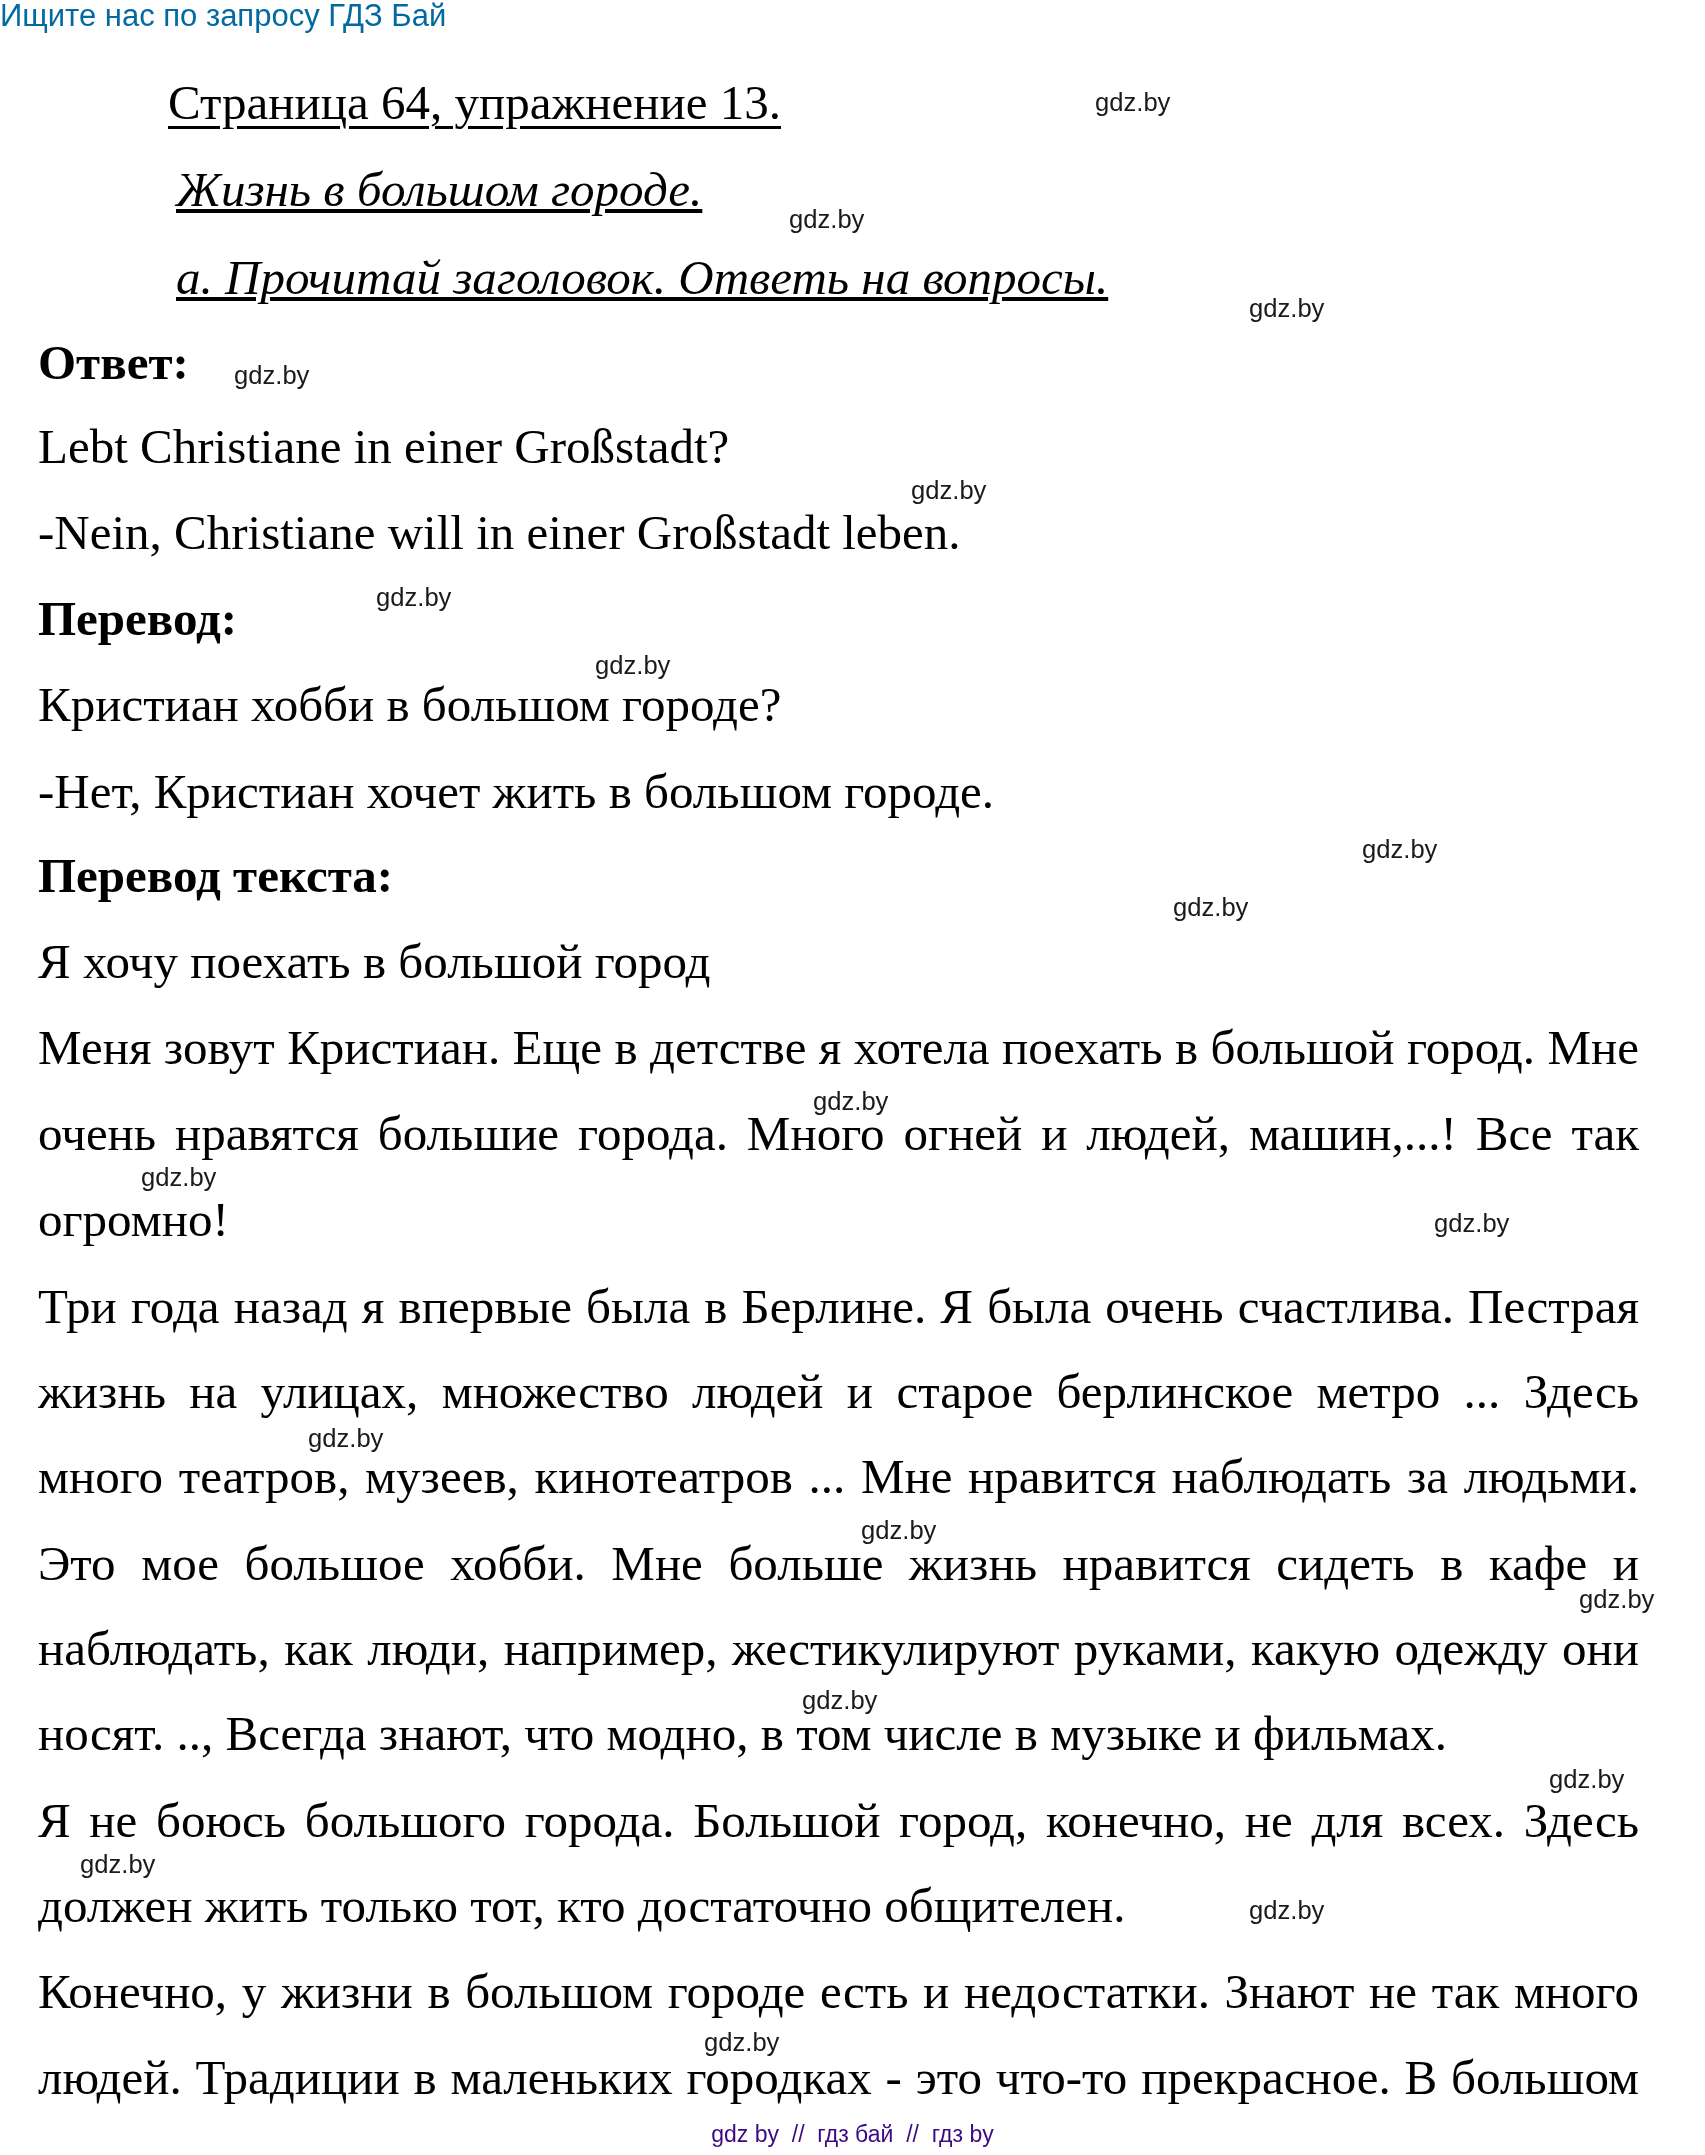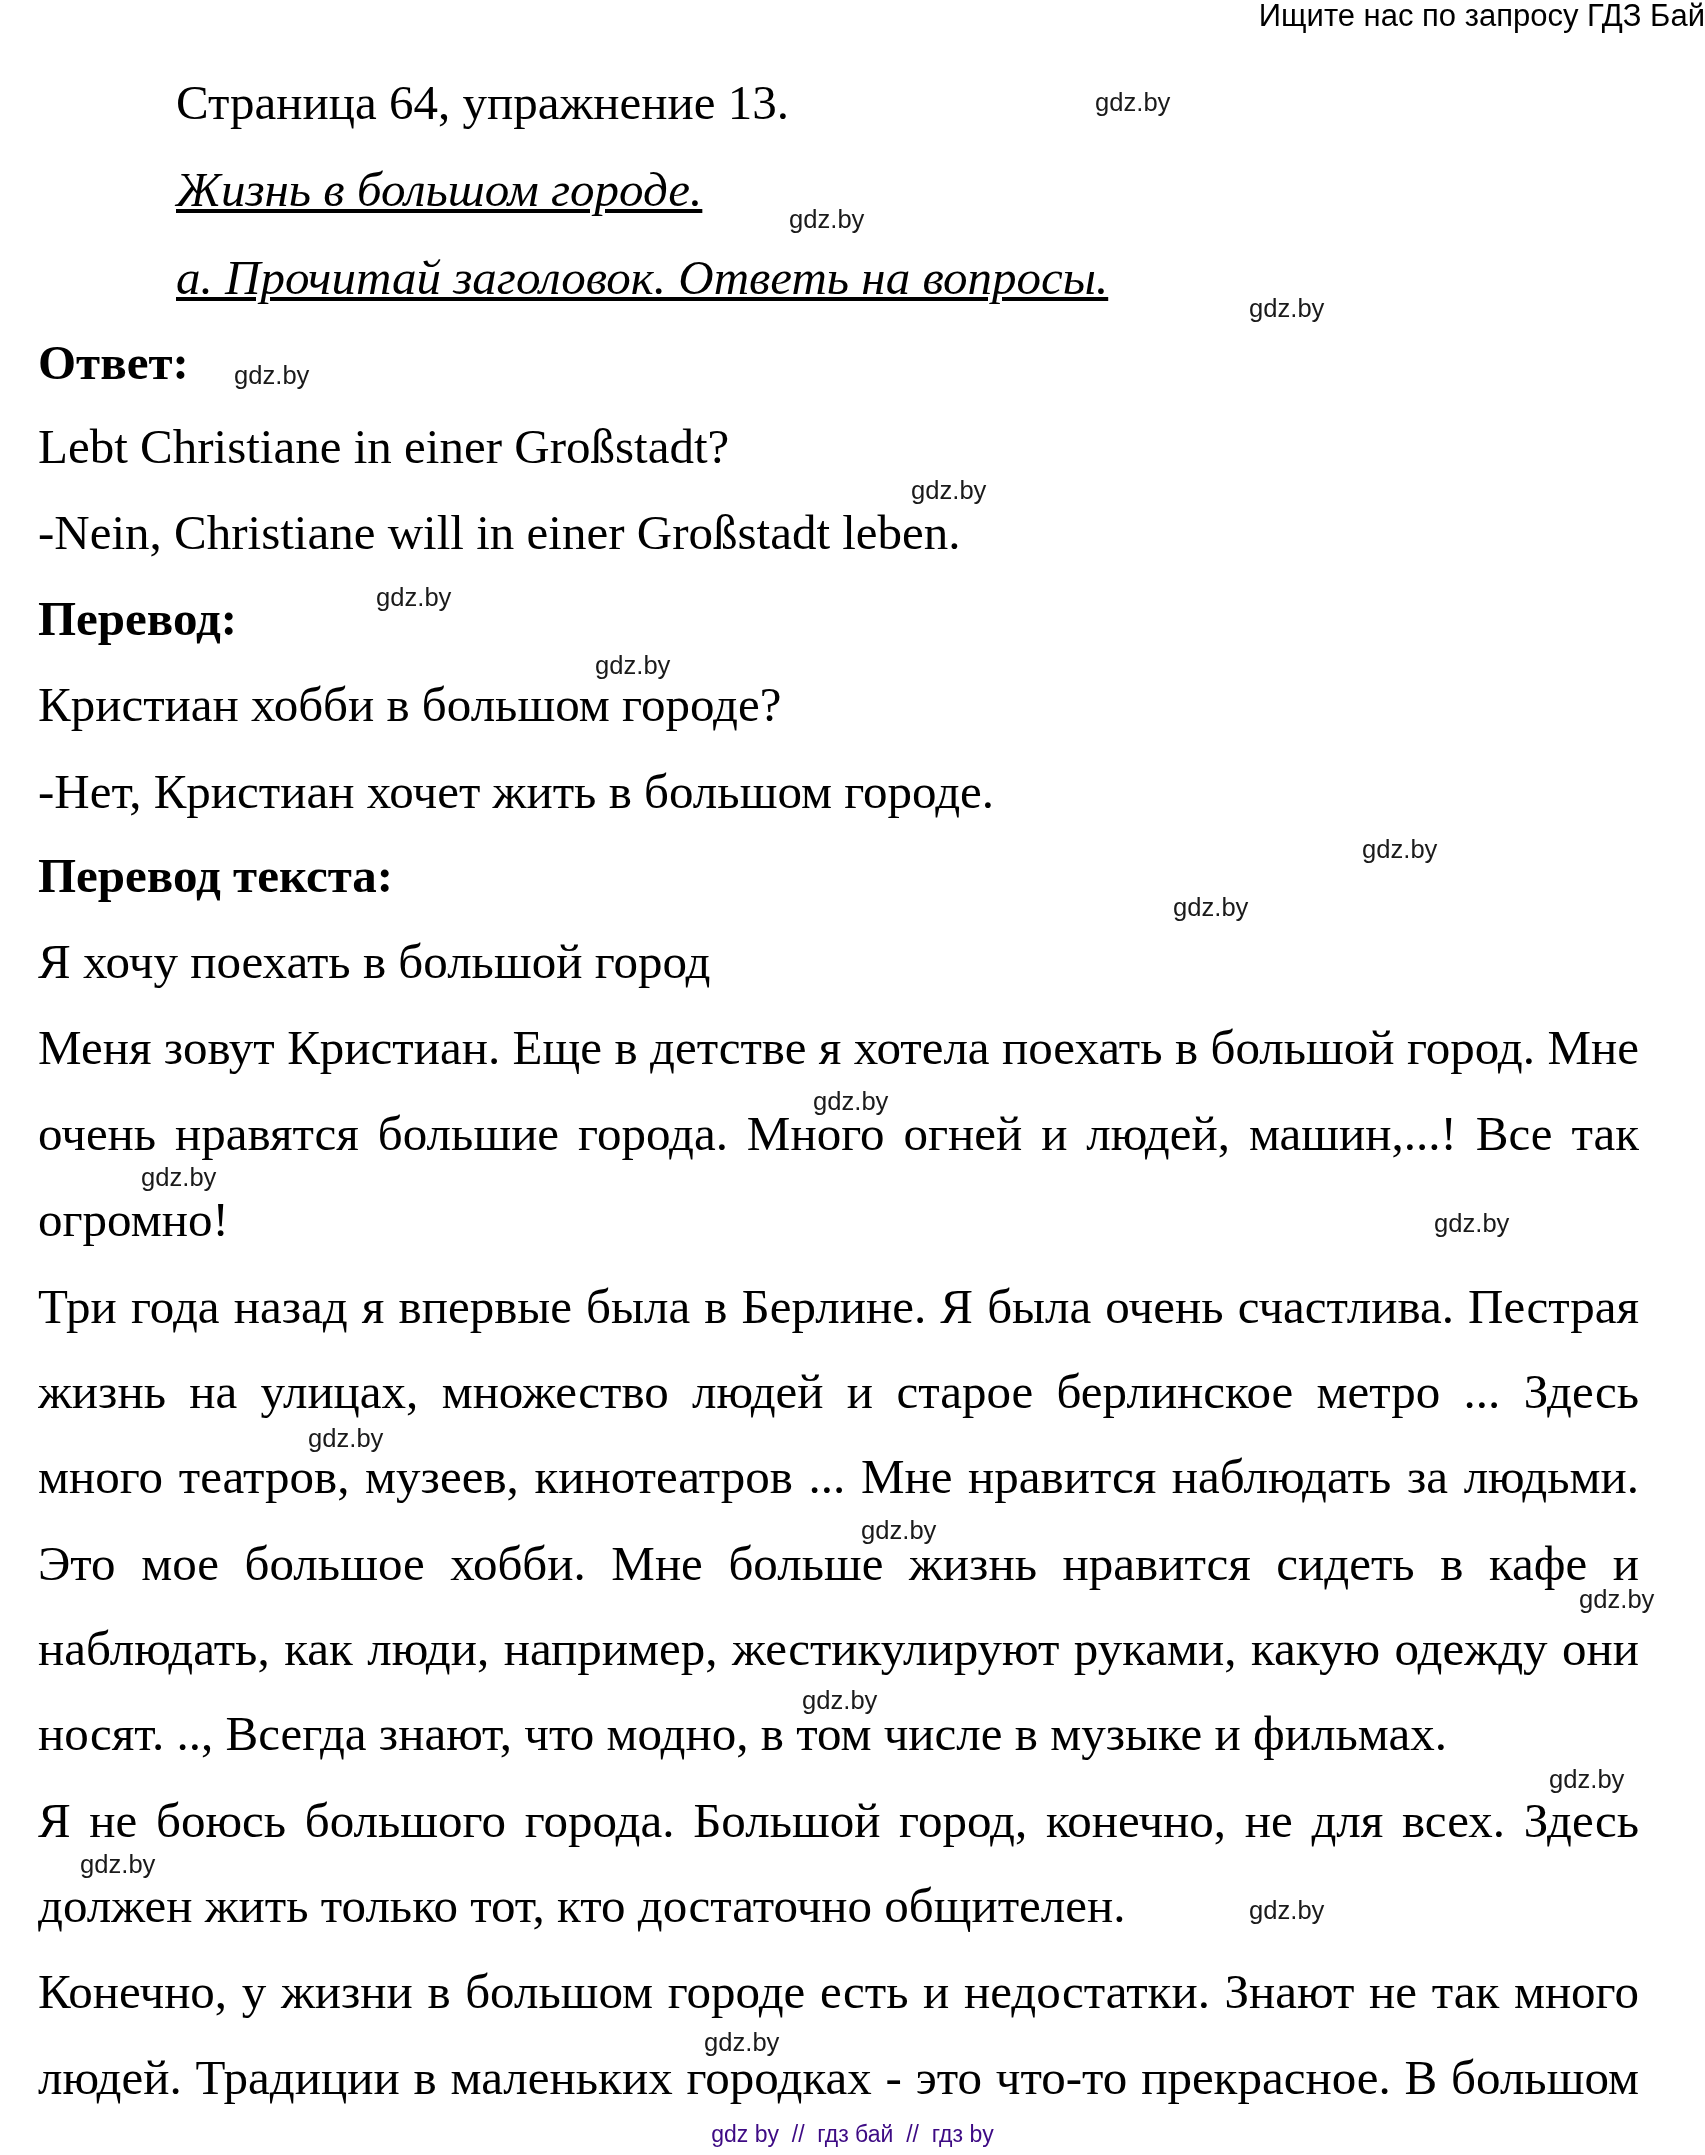--- a/index.html
+++ b/index.html
@@ -1,21 +1,21 @@
 <!DOCTYPE html>
 <html style="font-size:13.6px"><head>
 <meta charset="utf-8">
 <style>
   html, body { margin: 0; padding: 0; background: #ffffff; }
   body { width: 1705px; height: 2156px; position: relative; overflow: hidden; font-family: "Liberation Serif", "DejaVu Serif", serif; color: #000; }
-  .hdr { position: absolute; top: 0; left: 0; width: 1705px; text-align: right; font-family: "Liberation Sans", "DejaVu Sans", sans-serif; font-size: 31px; line-height: 32px; color: #000000; }
+  .hdr { position: absolute; top: 0; left: 0; width: 1705px; text-align: left; font-family: "Liberation Sans", "DejaVu Sans", sans-serif; font-size: 31px; line-height: 32px; color: #0369a1; }
   .ftr { position: absolute; top: 2116px; left: 0; width: 1705px; text-align: center; font-family: "Liberation Sans", "DejaVu Sans", sans-serif; font-size: 23px; line-height: 37px; color: #3d0a84; white-space: pre; }
   .line { position: absolute; left: 38px; width: 1601px; font-size: 49px; line-height: 56px; white-space: nowrap; }
   .just { text-align: justify; text-align-last: justify; white-space: normal; height: 56px; overflow: hidden; }
-  .title { left: 176px; width: auto; text-decoration-thickness: 2.6px; text-underline-offset: 6.8px; }
+  .title { left: 168px; width: auto; text-decoration: underline; text-decoration-thickness: 2.6px; text-underline-offset: 6.8px; }
   .ital { left: 176px; width: auto; font-style: italic; text-decoration: underline; }
   .bold { font-weight: bold; }
   .wm { position: absolute; font-family: "Liberation Sans", "DejaVu Sans", sans-serif; font-size: 25.6px; line-height: 27px; color: #1a1a1a; white-space: nowrap; }
 </style>
 </head>
 <body>
 
 <div class="hdr">Ищите нас по запросу ГДЗ Бай</div>
 
 <div class="line title" style="top:75px;">Страница 64, упражнение 13.</div>

